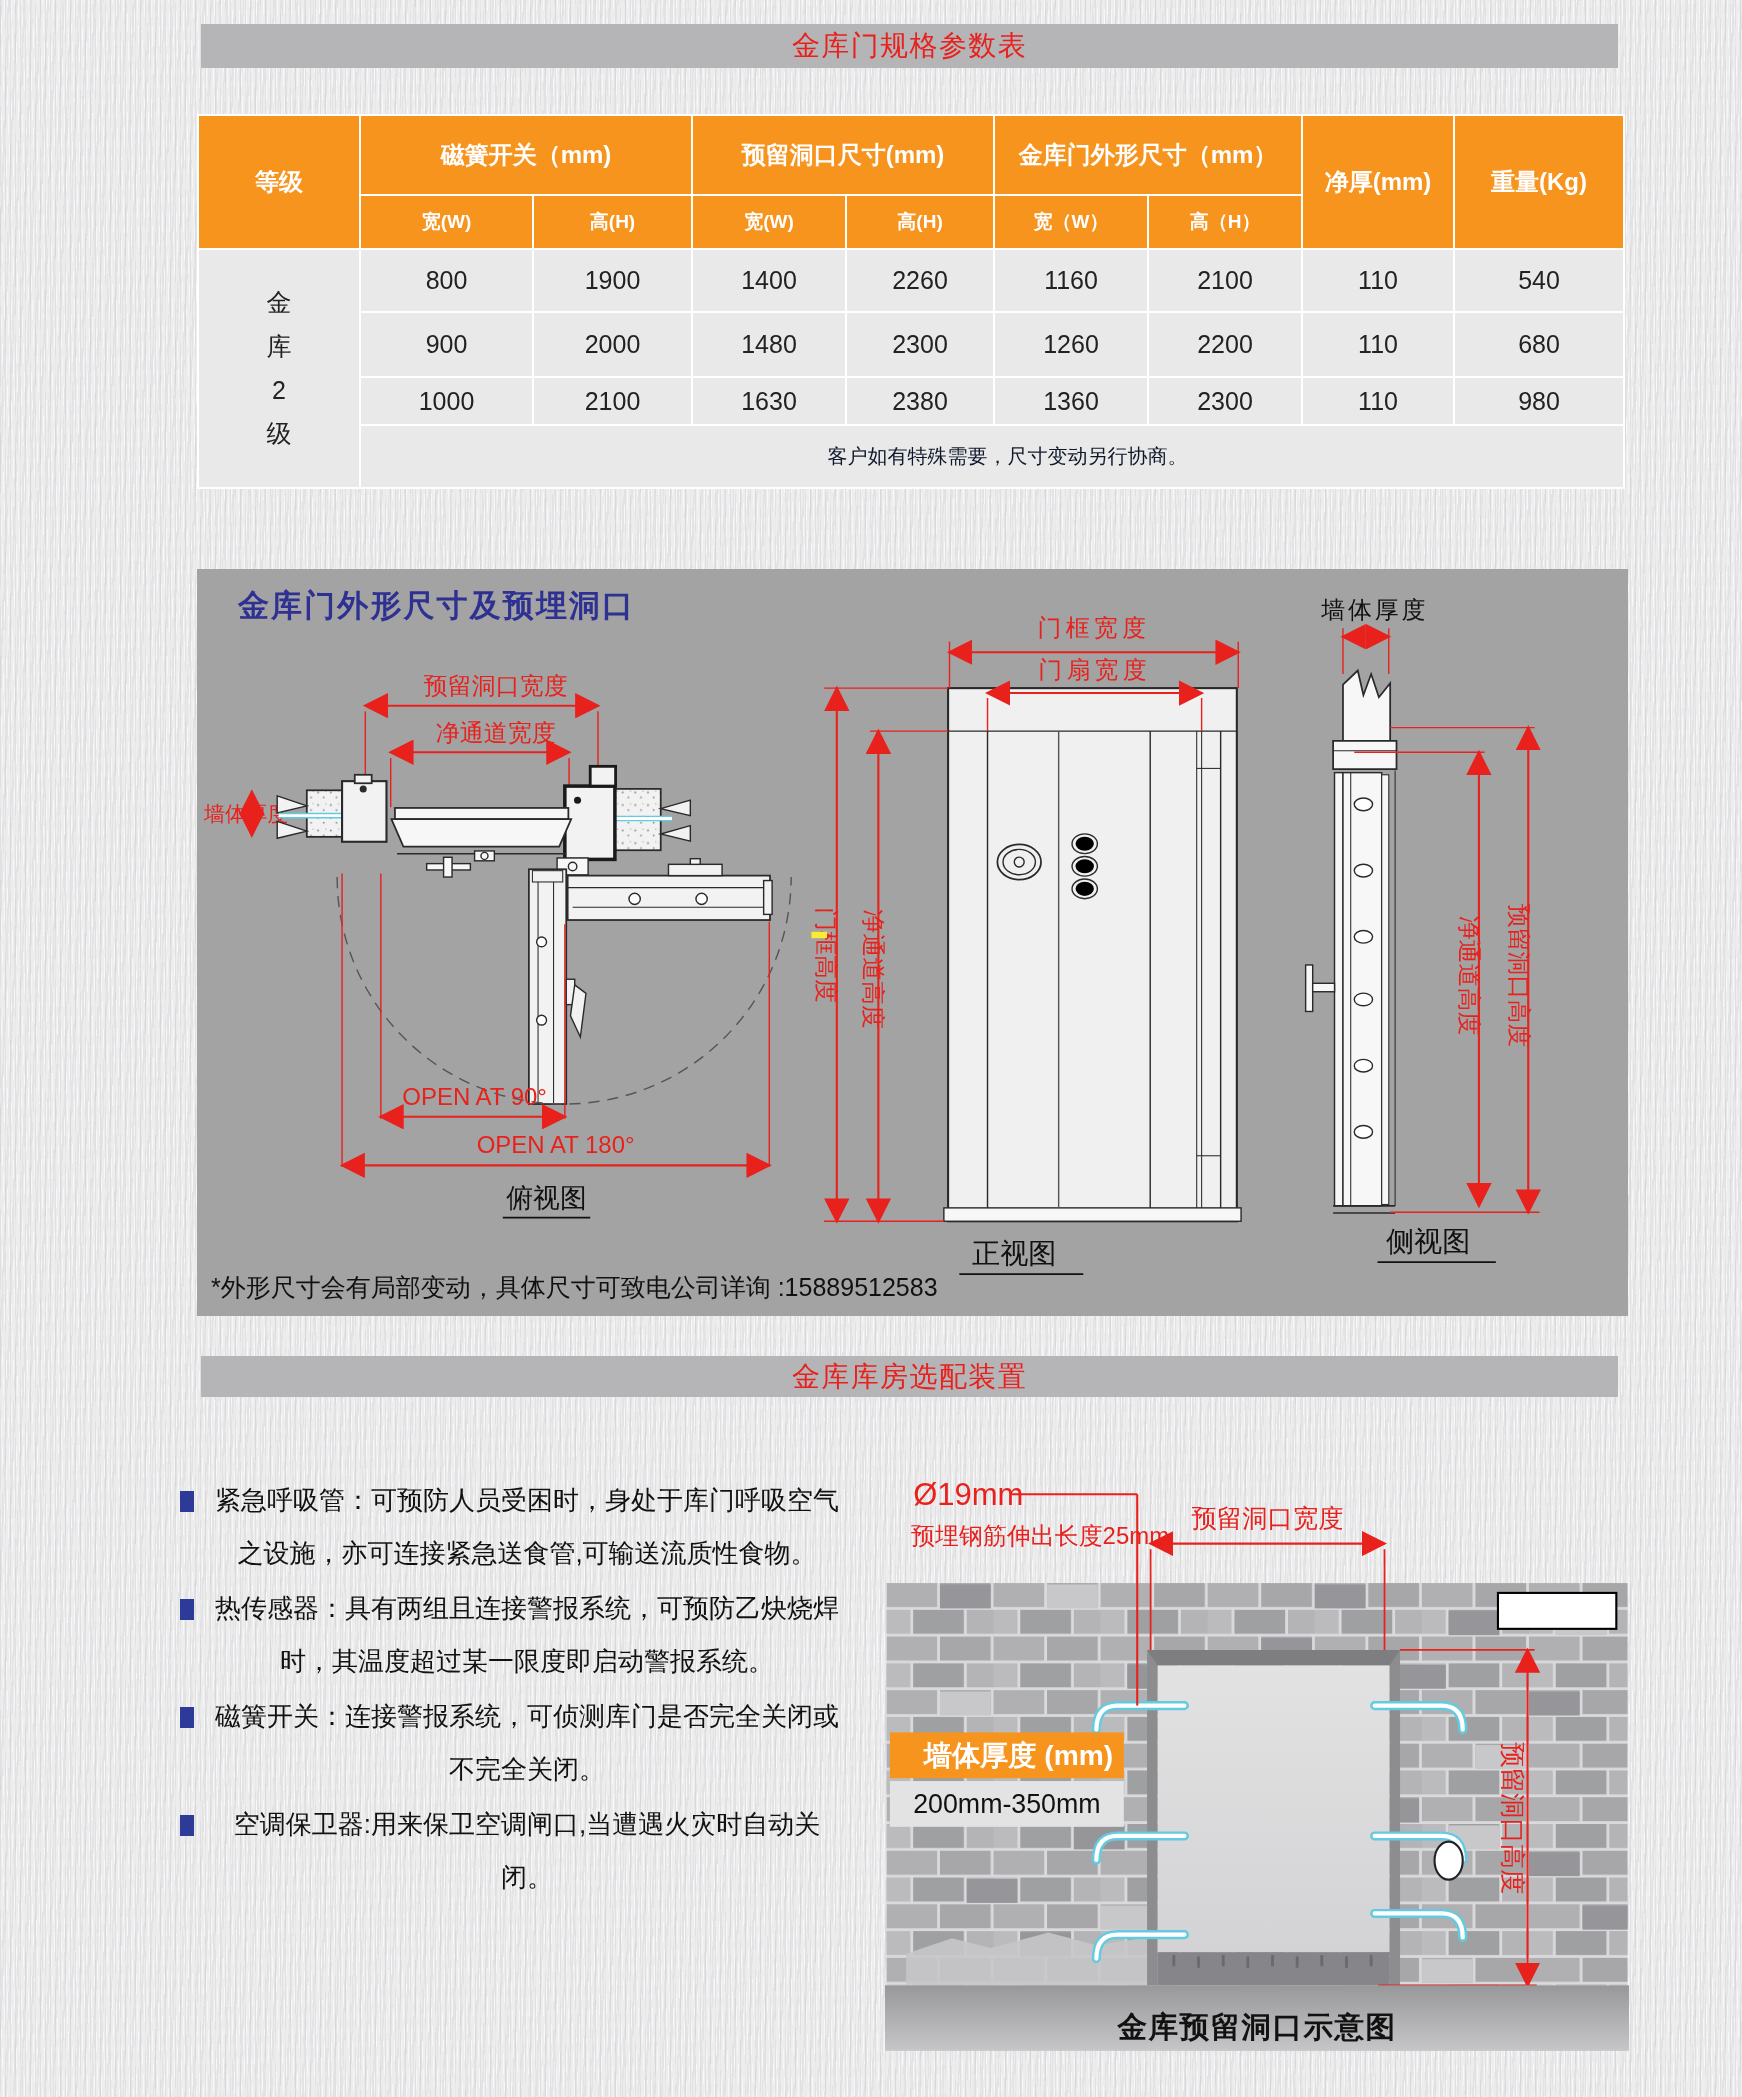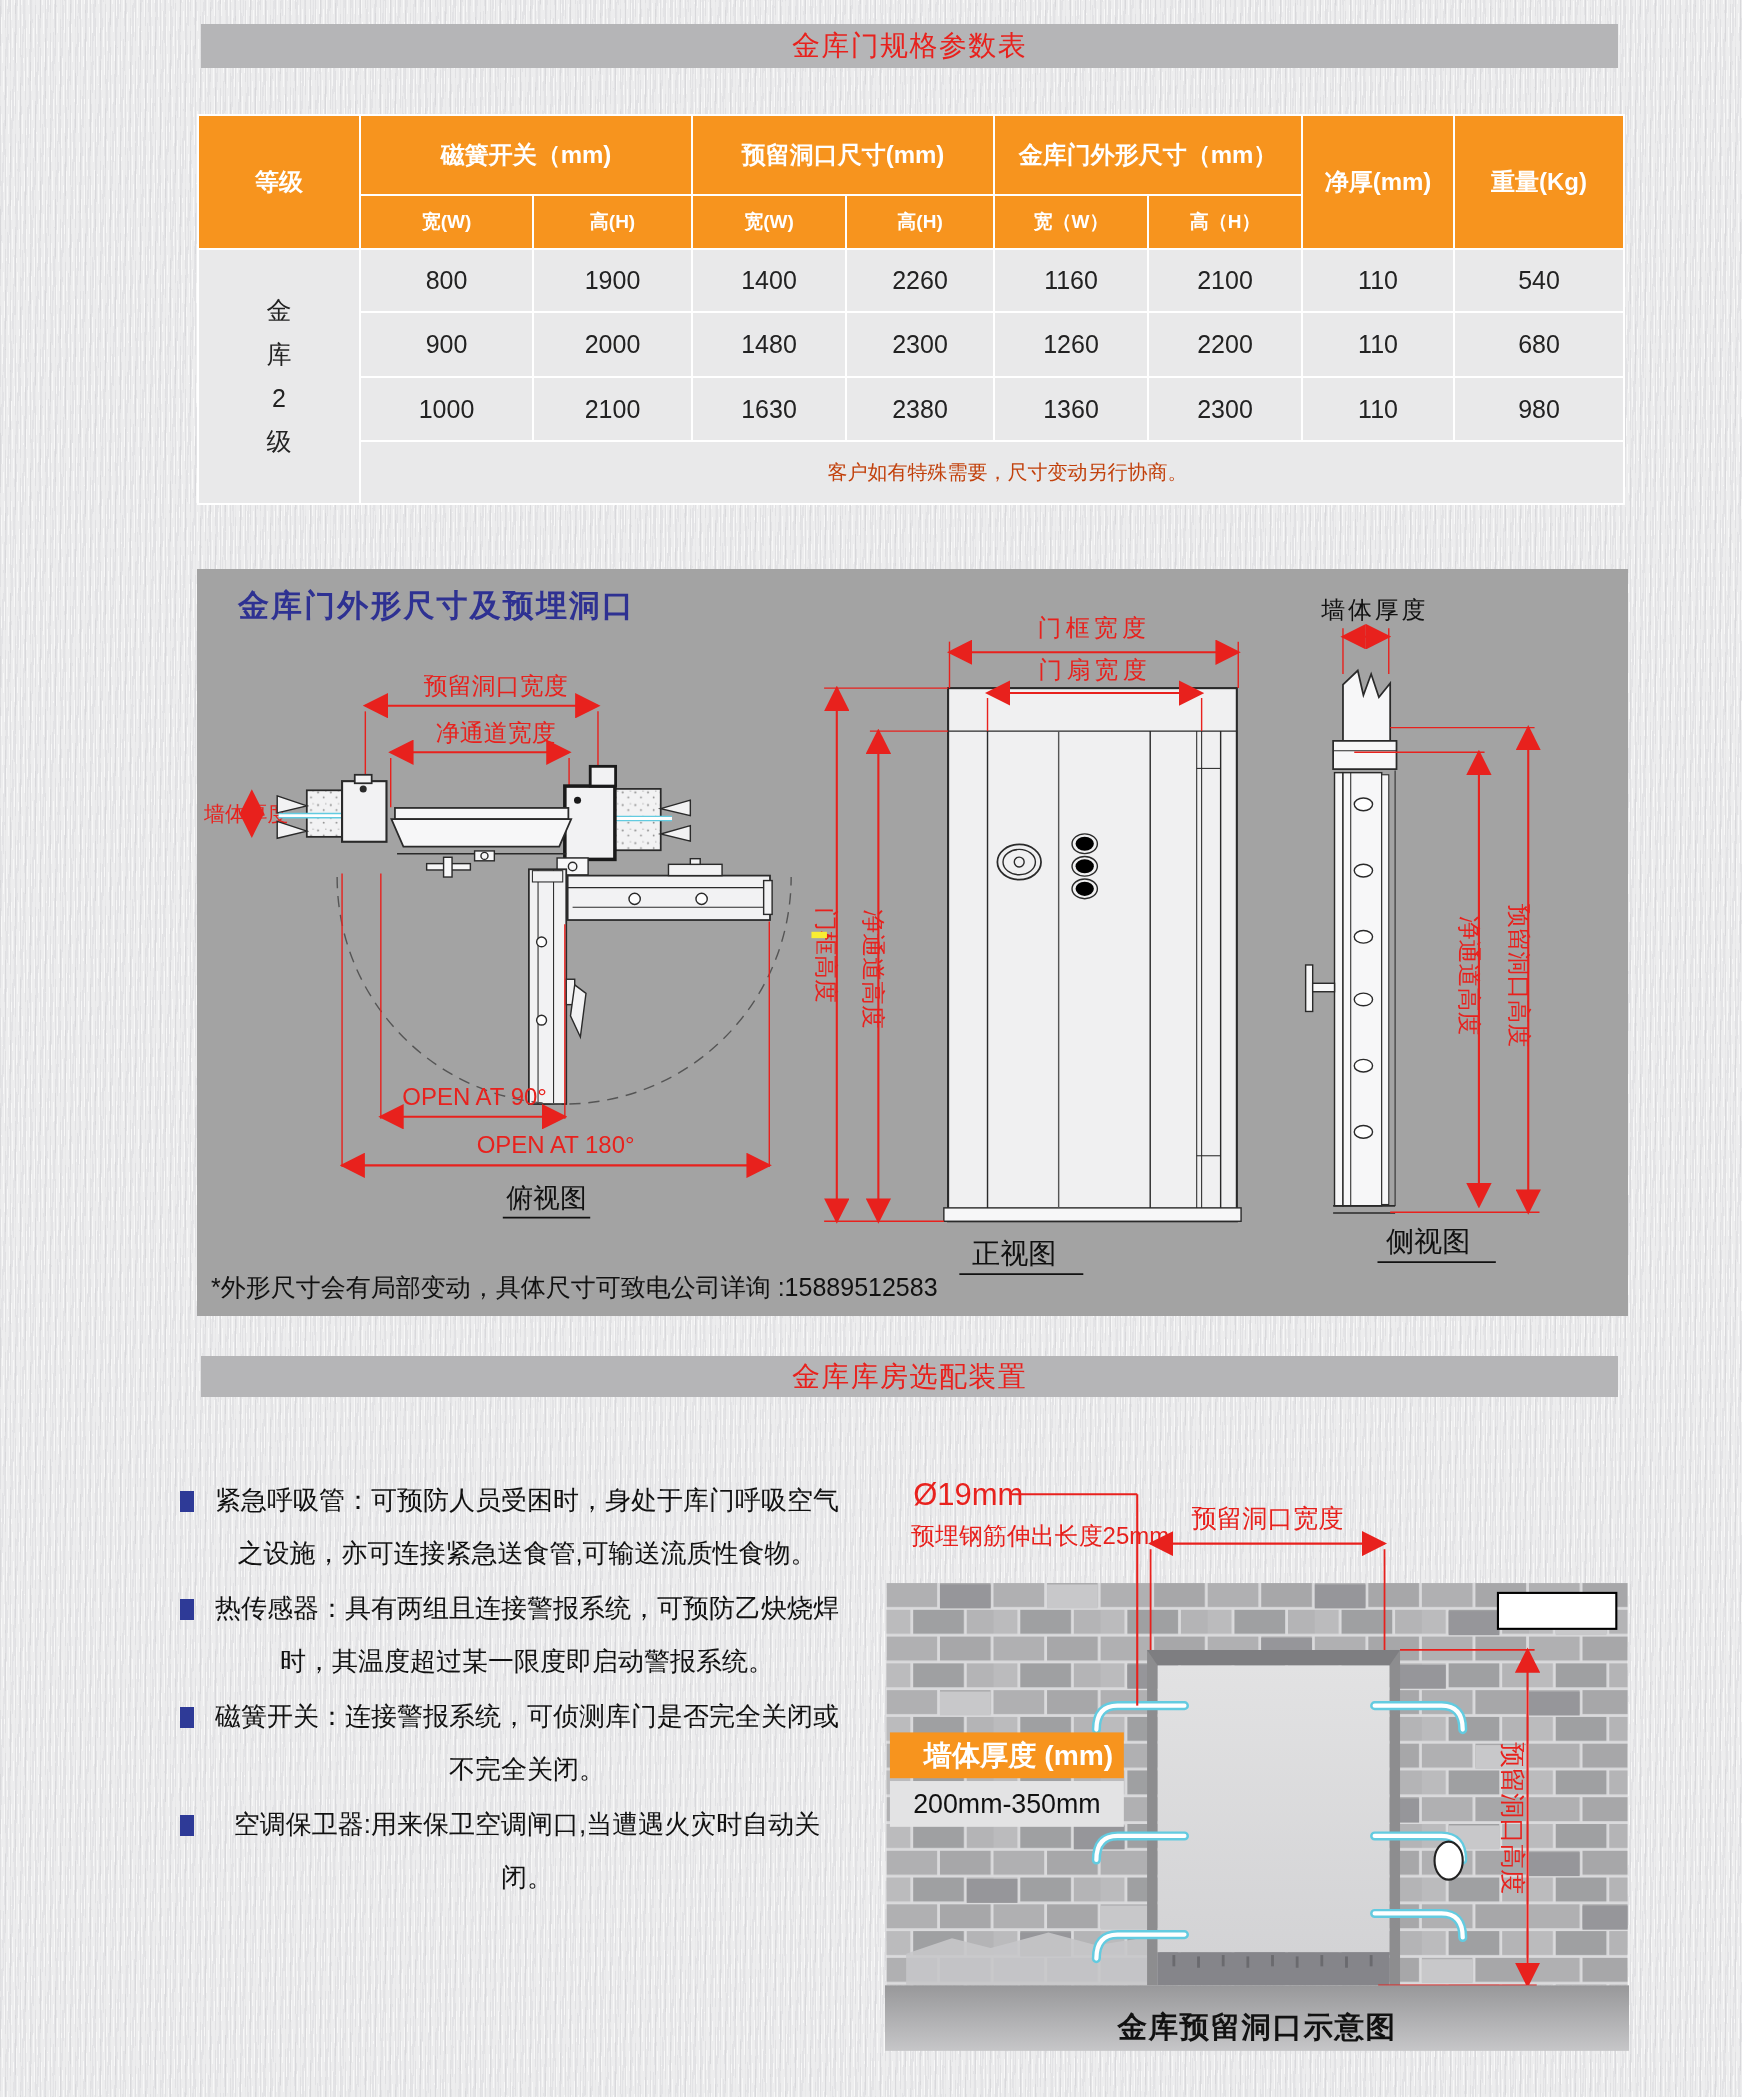--- a/index.html
+++ b/index.html
@@ -25,21 +25,21 @@
     position:absolute;left:197px;top:114px;width:1424px;
     border-collapse:collapse;table-layout:fixed;
   }
   table.spec td,table.spec th{border:2.8px solid #ffffff;overflow:hidden;vertical-align:middle;text-align:center;}
   table.spec th{background:#f7941e;color:#ffffff;font-weight:600;}
   th.grp{font-size:24px;}
   th.sub{font-size:19px;}
   td.val{background:#e9e9ea;color:#222;font-size:25px;}
   td.levelcell{background:#e9e9ea;color:#222;font-size:25px;}
   .level-stack{width:31px;margin:0 auto;word-break:break-all;line-height:1.75;text-align:center;}
-  td.notecell{background:#e9e9ea;color:#c2410c;font-size:20px;text-align:left;padding-left:32px;}
+  td.notecell{background:#e9e9ea;color:#0f172a;font-size:20px;text-align:left;padding-left:32px;}
 
   
   #panel{
     position:absolute;left:197px;top:569px;width:1431px;height:747px;
     background:#a3a3a3;
   }
   #panel-title{position:absolute;left:41px;top:15.5px;font-size:31px;font-weight:bold;color:#2e3192;letter-spacing:2.1px;}
   #footnote{position:absolute;left:14px;top:702px;font-size:25px;color:#111;}
 
   
@@ -100,21 +100,21 @@
   <tr style="height:65px">
     <td class="val">900</td>
     <td class="val">2000</td>
     <td class="val">1480</td>
     <td class="val">2300</td>
     <td class="val">1260</td>
     <td class="val">2200</td>
     <td class="val">110</td>
     <td class="val">680</td>
   </tr>
-  <tr style="height:64px">
+  <tr style="height:48px">
     <td class="val">1000</td>
     <td class="val">2100</td>
     <td class="val">1630</td>
     <td class="val">2380</td>
     <td class="val">1360</td>
     <td class="val">2300</td>
     <td class="val">110</td>
     <td class="val">980</td>
   </tr>
   <tr style="height:63px">

